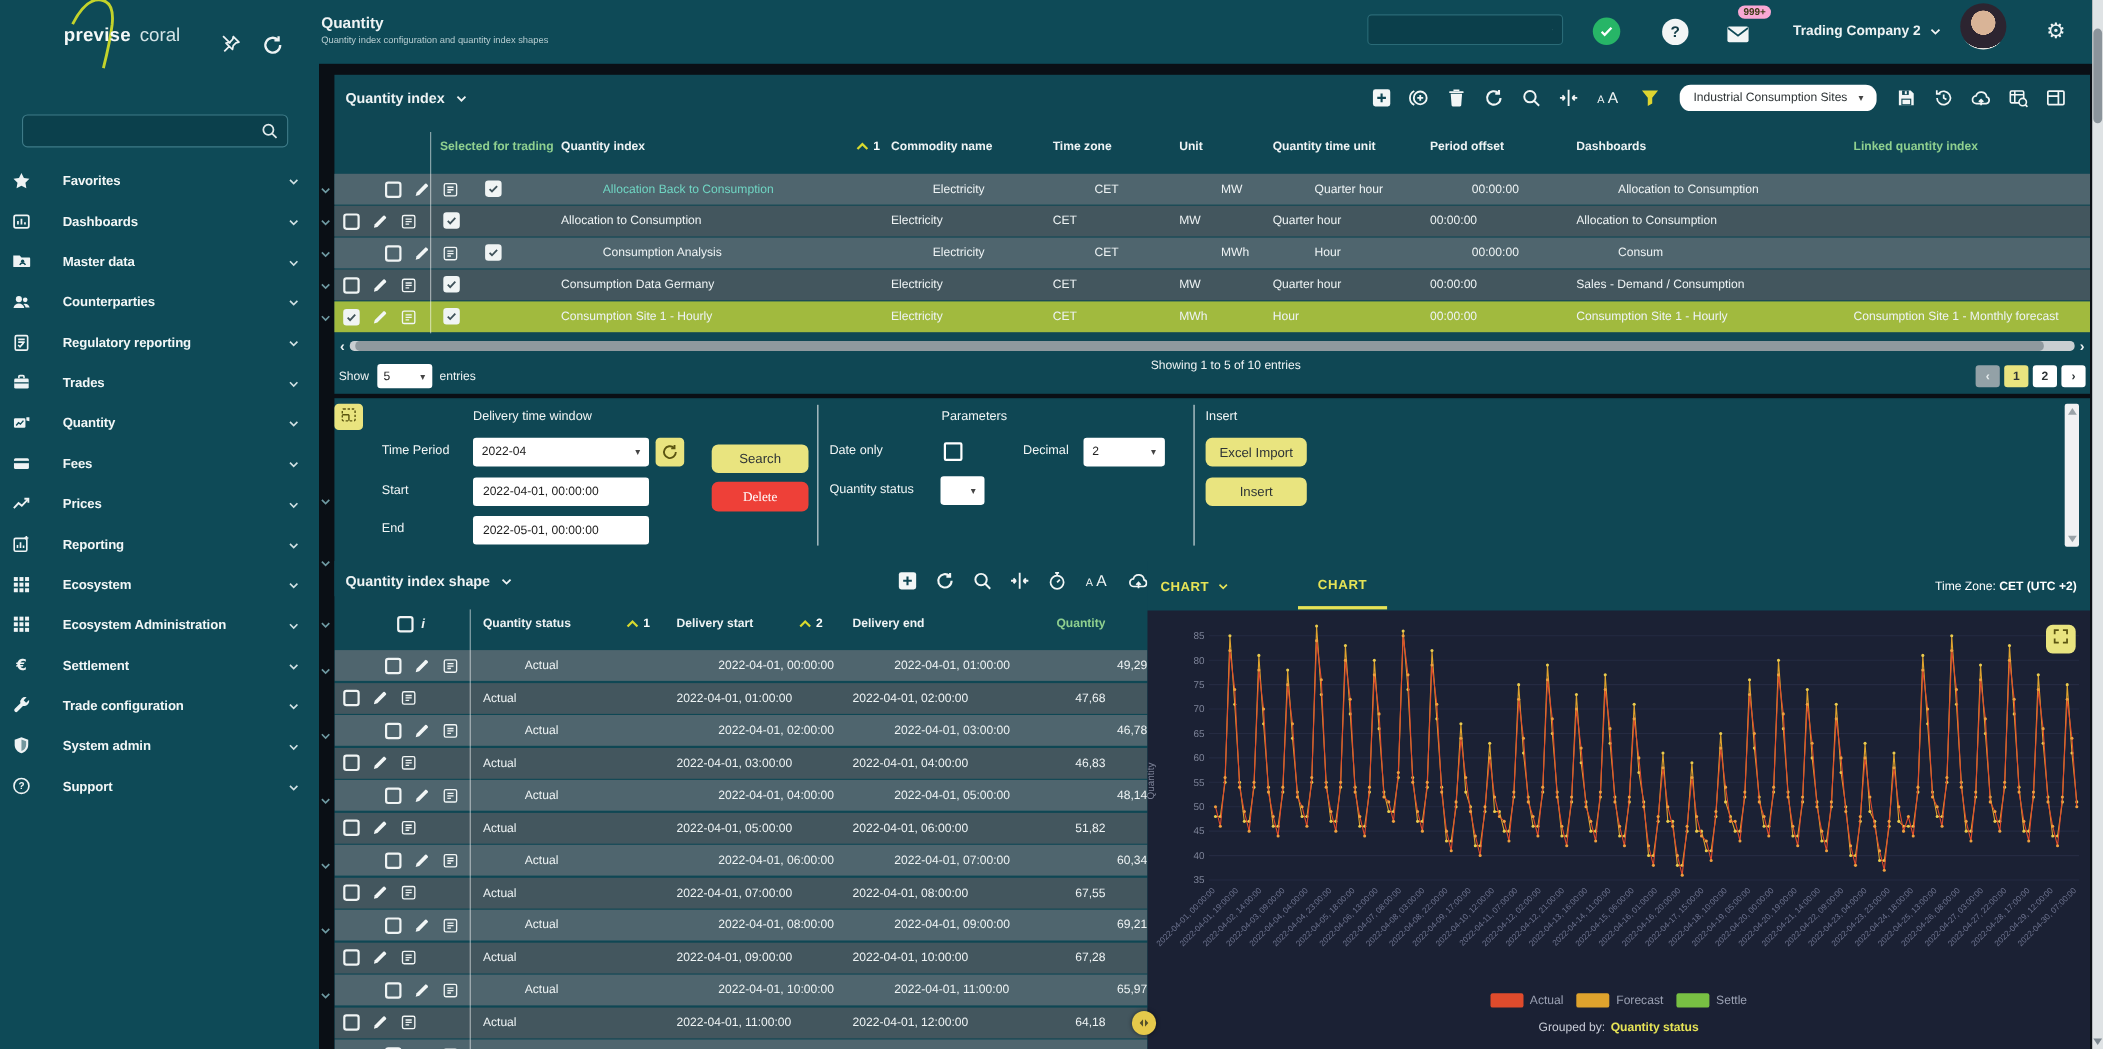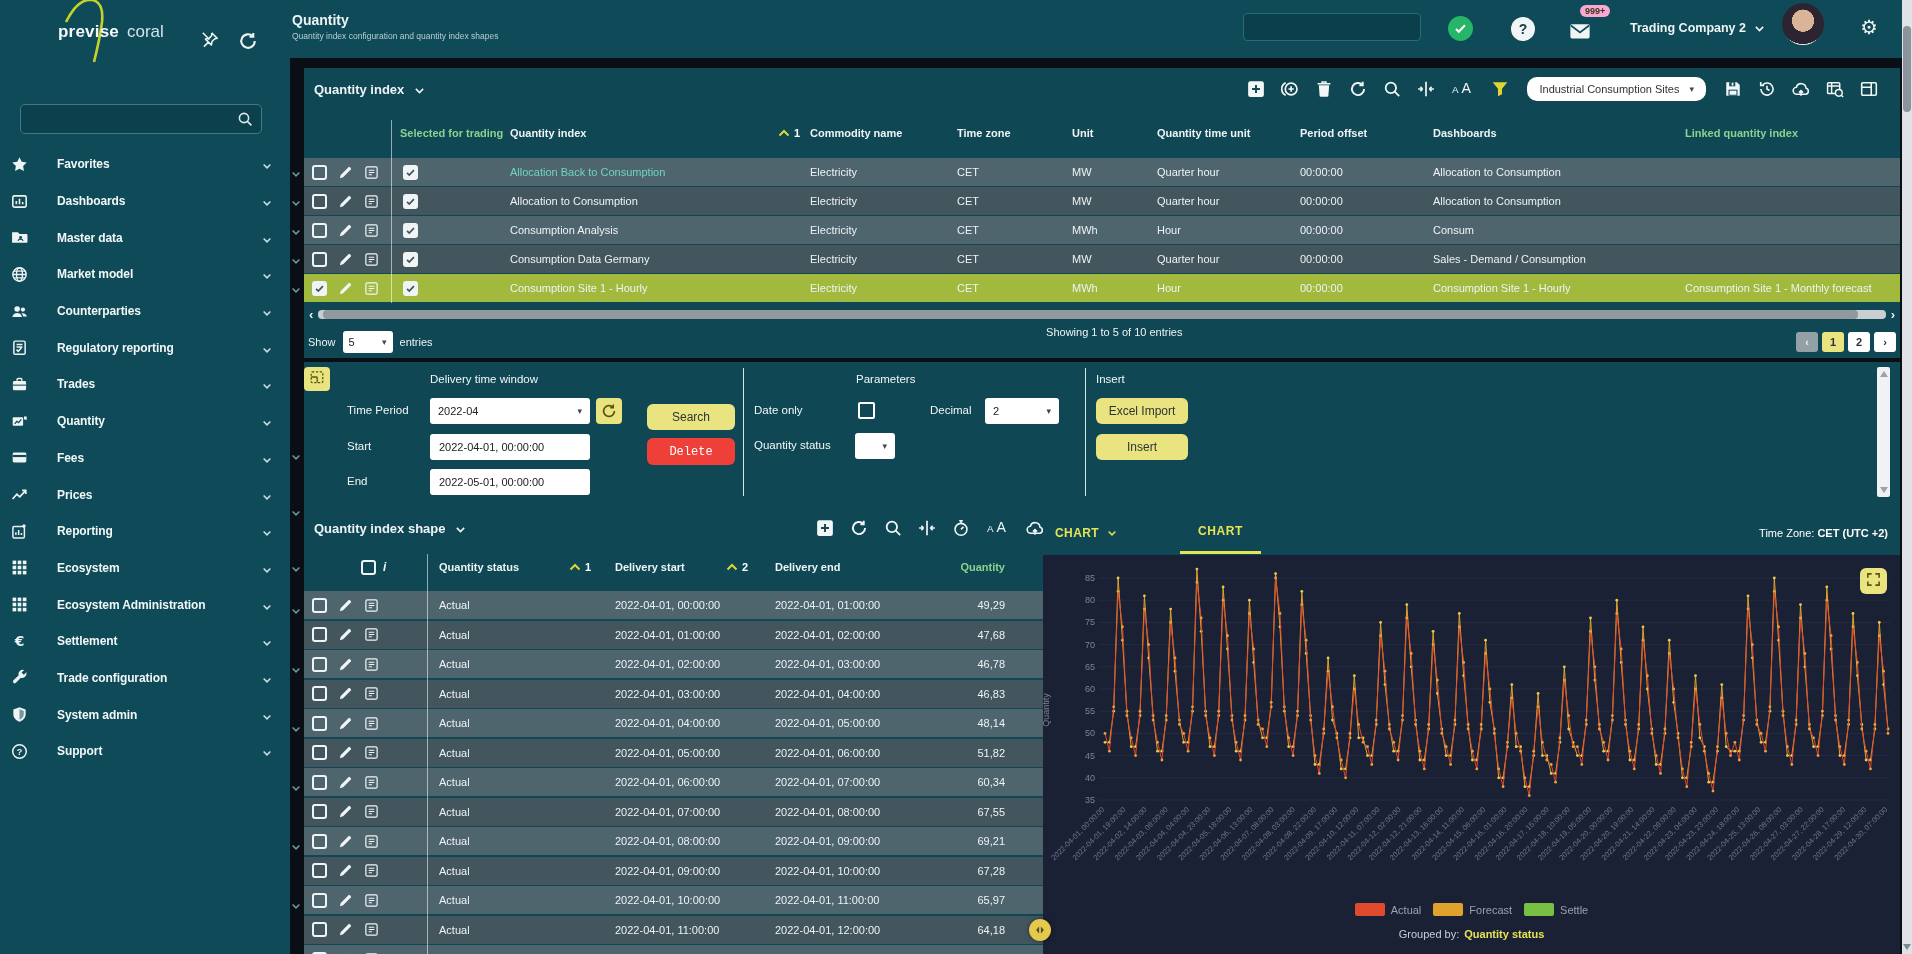--- a/index.html
+++ b/index.html
@@ -70,21 +70,21 @@
   .sort b{font-size:11px;color:#fff;}
   .hdr-accent{color:#8fd08f;}
   .vline{position:absolute;width:1px;background:rgba(255,255,255,.55);}
   
   .qi{left:304px;top:68px;width:1596px;height:290px;}
   .qi-head,.qi-row{display:grid;grid-template-columns:96px 110px 300px 147px 115px 85px 143px 133px 252px 1fr;
                    align-items:center;font-size:11px;}
   .qi-head{position:absolute;top:52px;left:0;right:0;height:26px;font-weight:bold;}
   .qi-rows{position:absolute;top:90px;left:0;right:0;}
   .qi-row{height:28px;margin-bottom:1px;color:#eef3f4;}
-  .row-light{background:#4f656e;}
+  .row-light{background:#4f656e;padding-left:38px;}
   .row-dark{background:#43565e;}
   .row-selected{background:#a1ba3e;}
   .c-icons{display:flex;align-items:center;gap:11px;padding-left:8px;}
   .c-icons .tb-ic{width:15px;height:15px;margin:0;}
   .c-sel{padding-left:3px;}
   .cell{overflow:hidden;white-space:nowrap;text-overflow:ellipsis;}
   .name-link{color:#6fd4c2;}
   .hd-between{display:flex;align-items:center;justify-content:space-between;padding-right:10px;}
   .hscroll{position:absolute;top:240px;left:0;right:0;height:13px;display:flex;align-items:center;padding:0 5px;gap:5px;}
   .hs-arrow{color:#eef3f4;font-size:13px;font-weight:bold;line-height:1;cursor:pointer;}
@@ -104,21 +104,21 @@
   .filters{left:304px;top:362px;width:1596px;height:180px;}
   .flabel{position:absolute;font-size:11.5px;color:#f2f6f6;}
   .ftitle{position:absolute;font-size:11.5px;color:#f2f6f6;}
   .wsel,.winput{position:absolute;background:#fff;color:#222;border:none;border-radius:3px;font-size:11px;
                 font-family:inherit;box-sizing:border-box;}
   .wsel{display:flex;align-items:center;justify-content:space-between;padding:0 8px;}
   .winput{padding:0 9px;outline:none;}
   .ybtn{position:absolute;background:#e9e47f;color:#2e3436;border:none;border-radius:6px;font-size:12px;
         font-family:inherit;display:flex;align-items:center;justify-content:center;cursor:pointer;}
   .rbtn{position:absolute;background:#ee4038;color:#fff;border:none;border-radius:6px;font-size:12px;
-        font-family:Liberation Mono, monospace;display:flex;align-items:center;justify-content:center;cursor:pointer;}
+        font-family:Liberation Serif, serif;display:flex;align-items:center;justify-content:center;cursor:pointer;}
   .ysq{position:absolute;background:#e9e47f;border-radius:4px;display:flex;align-items:center;justify-content:center;cursor:pointer;}
   .ysq svg{width:16px;height:16px;}
   .fdivider{position:absolute;width:1px;top:6px;height:128px;background:rgba(255,255,255,.85);}
   .cbx-lg{position:absolute;width:17px;height:17px;border:2px solid #fff;border-radius:2px;box-sizing:border-box;}
   .mid-scroll{position:absolute;width:13px;background:#f1f2f3;border-radius:2px;}
   .ms-arr{position:absolute;left:3px;width:0;height:0;border-left:4px solid transparent;border-right:4px solid transparent;}
   .ms-up{top:4px;border-bottom:6px solid #9aa3a8;}
   .ms-dn{bottom:4px;border-top:6px solid #9aa3a8;}
   
   .shape{left:304px;top:510px;width:830px;height:444px;overflow:hidden;}
@@ -206,31 +206,20 @@
             <path d="M3.5 6l4.5 4.5L12.5 6"></path>
           </svg></span>
       </div>
       <div class="nav-item">
         <span class="n-ic"><svg viewBox="0 0 16 16">
             <path fill="currentColor" d="M1.5 3h5l1.5 1.8h6.5c.6 0 1 .4 1 1V12c0 .6-.4 1-1 1h-13c-.3 0-.5-.2-.5-.5V3z"></path>
             <circle cx="9" cy="8" r="1.4" fill="#0e4a57"></circle>
             <path d="M6.6 11.2c.3-1 1.3-1.7 2.4-1.7s2.1.7 2.4 1.7" stroke="#0e4a57" stroke-width="1.1" fill="none"></path>
           </svg></span>
         <span class="n-label">Master data</span>
-        <span class="n-chev"><svg viewBox="0 0 16 16" fill="none" stroke="currentColor" stroke-width="2">
-            <path d="M3.5 6l4.5 4.5L12.5 6"></path>
-          </svg></span>
-      </div>
-      <div class="nav-item">
-        <span class="n-ic"><svg viewBox="0 0 16 16" fill="none" stroke="currentColor" stroke-width="1.3">
-            <circle cx="8" cy="8" r="6.3"></circle>
-            <ellipse cx="8" cy="8" rx="2.8" ry="6.3"></ellipse>
-            <path d="M1.7 8h12.6M2.5 4.8h11M2.5 11.2h11"></path>
-          </svg></span>
-        <span class="n-label">Market model</span>
         <span class="n-chev"><svg viewBox="0 0 16 16" fill="none" stroke="currentColor" stroke-width="2">
             <path d="M3.5 6l4.5 4.5L12.5 6"></path>
           </svg></span>
       </div>
       <div class="nav-item">
         <span class="n-ic"><svg viewBox="0 0 16 16">
             <circle cx="5.8" cy="5.6" r="2.6" fill="currentColor"></circle>
             <circle cx="11.2" cy="6.2" r="2" fill="currentColor"></circle>
             <path fill="currentColor" d="M1.2 13.2c.4-2.3 2.3-3.8 4.6-3.8s4.2 1.5 4.6 3.8z"></path>
             <path fill="currentColor" d="M11 9.6c2 0 3.6 1.3 4 3.2h-3.4c-.3-1.3-1-2.4-2-3z"></path>

